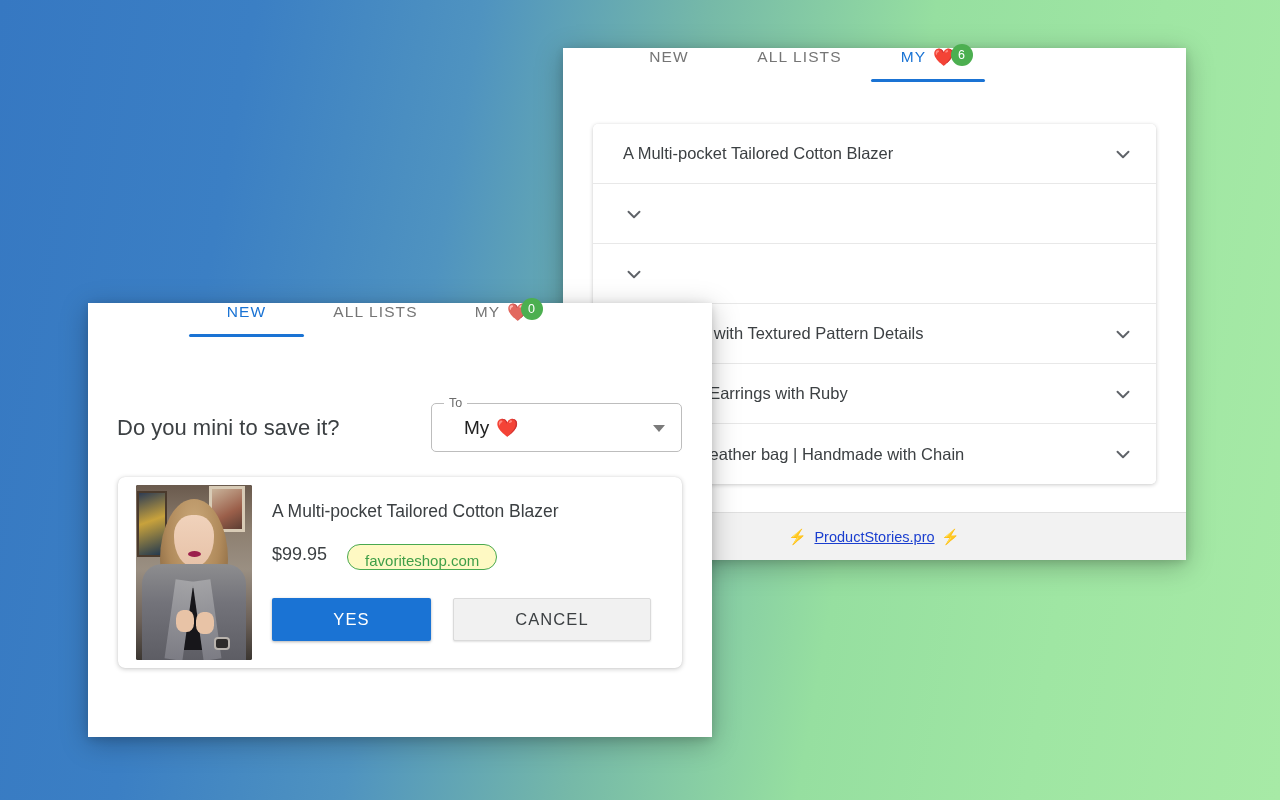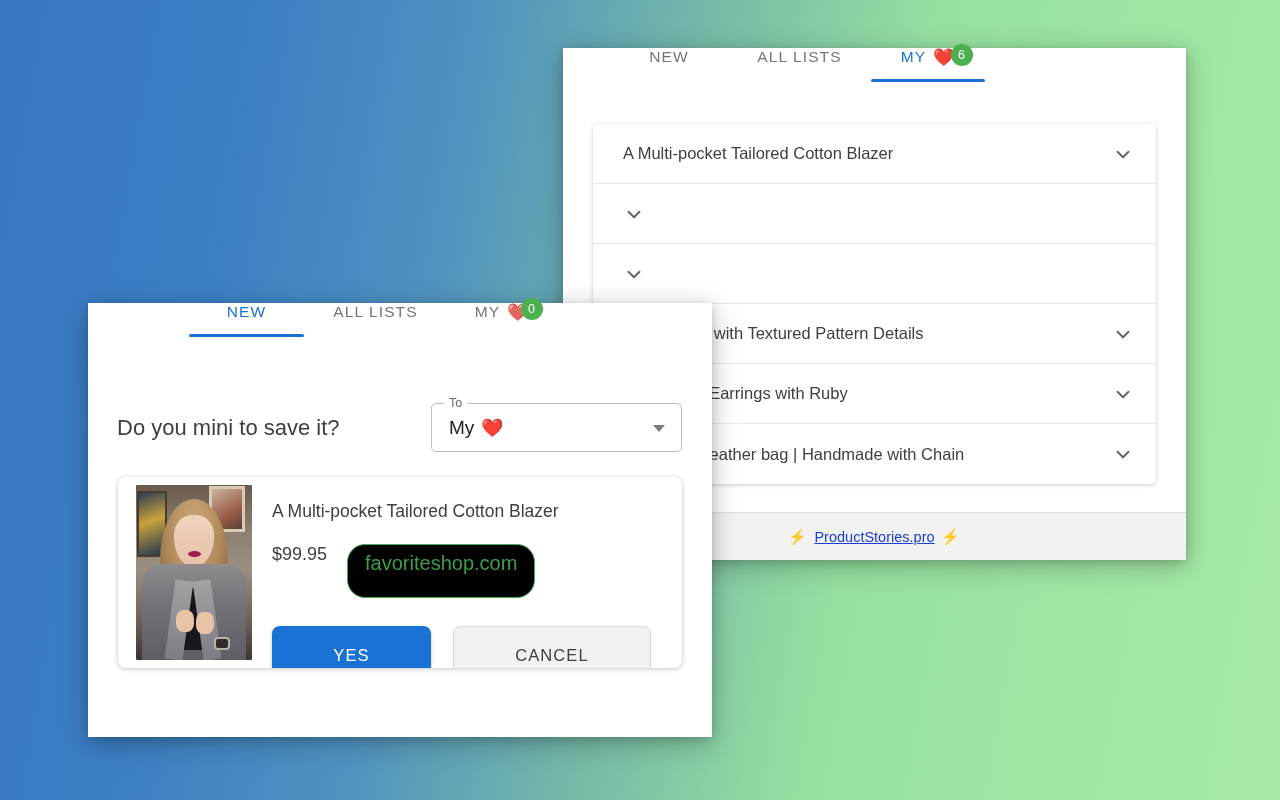--- a/index.html
+++ b/index.html
@@ -187,21 +187,21 @@
     width: 314px;
   }
   .select-field {
     position: relative;
     width: 251px;
     height: 49px;
     border: 1px solid #bdbdbd;
     border-radius: 5px;
     display: flex;
     align-items: center;
-    padding: 0 17px;
+    padding: 0 32px;
     cursor: pointer;
     background: #fff;
   }
   .select-field .float-label {
     position: absolute;
     top: -8px;
     left: 12px;
     background: #ffffff;
     padding: 0 5px;
     font-size: 12.5px;
@@ -332,34 +332,34 @@
     margin-bottom: 28px;
   }
   .price {
     font-size: 18px;
     color: #3c4043;
   }
   .domain-chip {
     border: 1px solid #49a94f;
     color: #3f9e48;
     border-radius: 18px;
-    padding: 7px 17px 22px 17px;
-    font-size: 20px;
-    background: #000000;
+    padding: 7px 17px 0 17px;
+    font-size: 15px;
+    background: #fef9c3;
     cursor: pointer;
     font-family: "Liberation Sans", sans-serif;
   }
   .btn-row {
     display: flex;
     gap: 22px;
   }
   .btn {
-    height: 58px;
+    height: 43px;
     min-width: 159px;
-    border-radius: 8px;
+    border-radius: 2px;
     font-size: 16.5px;
     letter-spacing: 1.1px;
     font-family: "Liberation Sans", sans-serif;
     cursor: pointer;
   }
   .btn-primary {
     background: #1a73d4;
     color: #ffffff;
     border: none;
     box-shadow: 0 1px 3px rgba(0,0,0,0.30);

